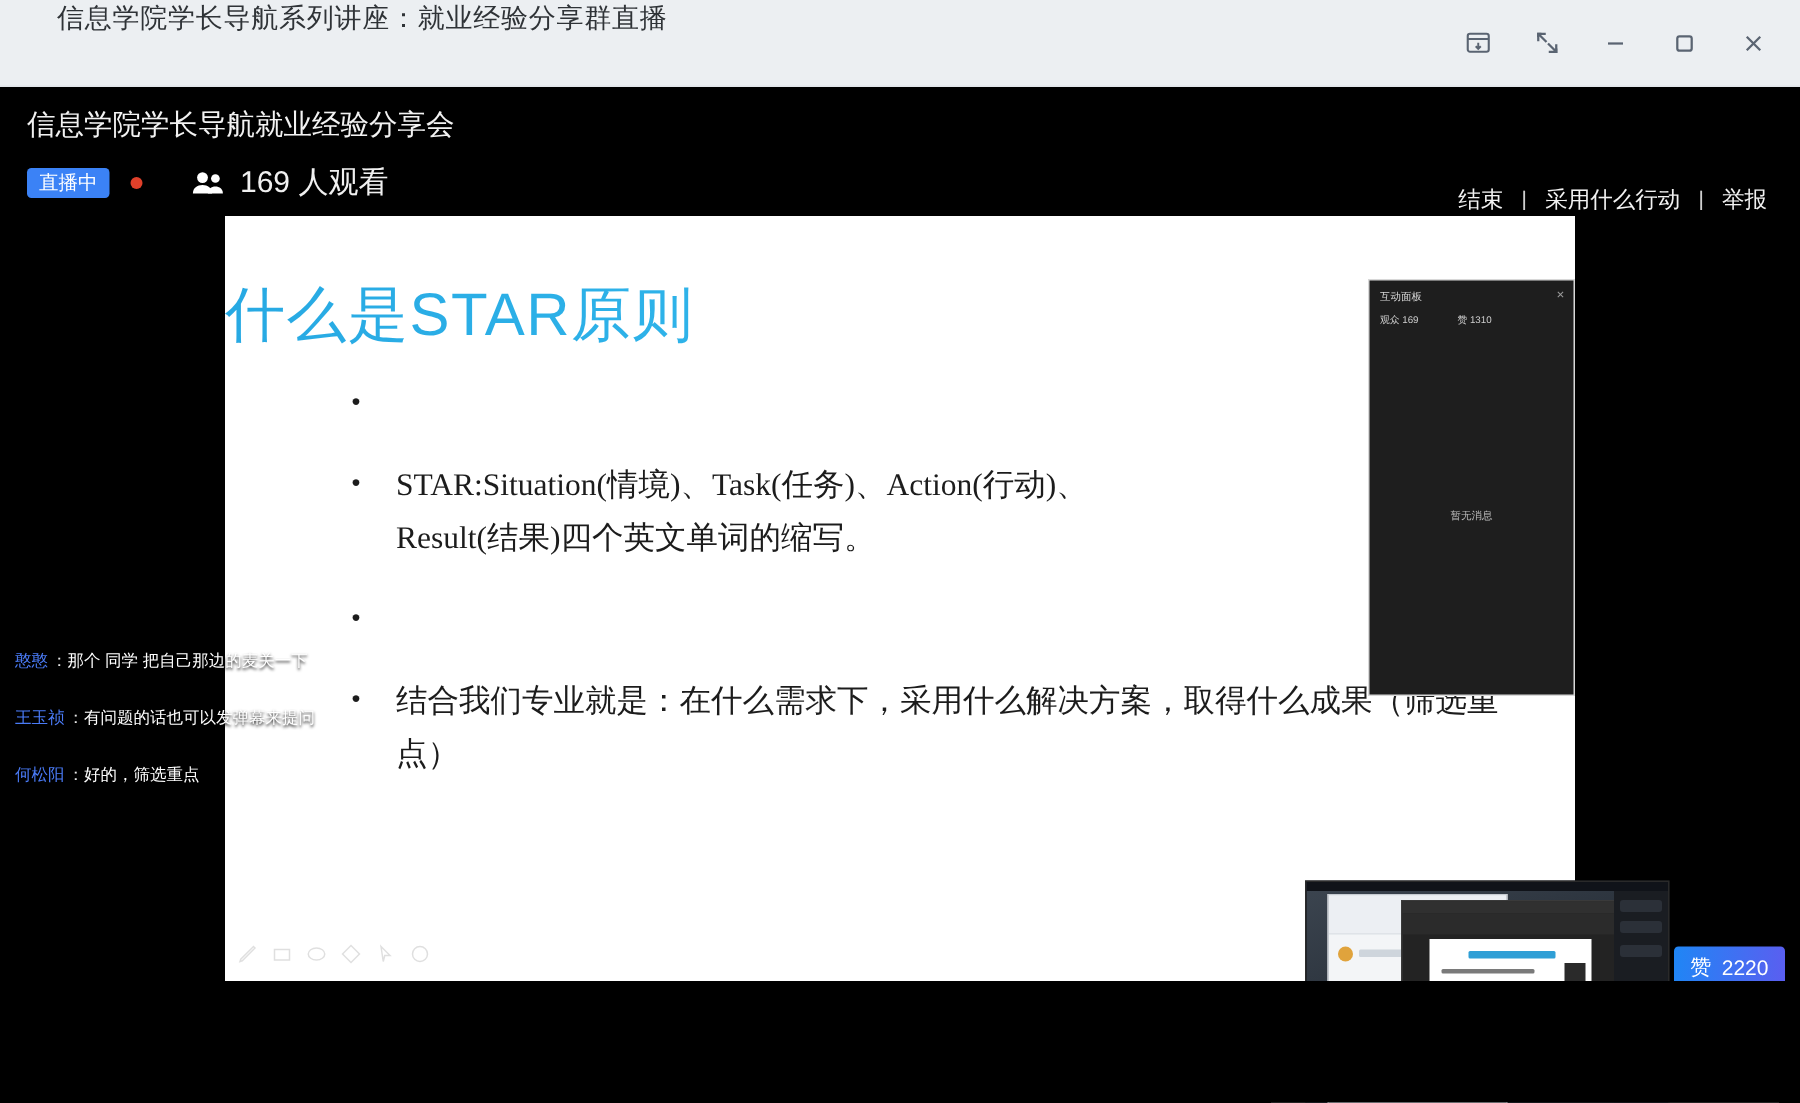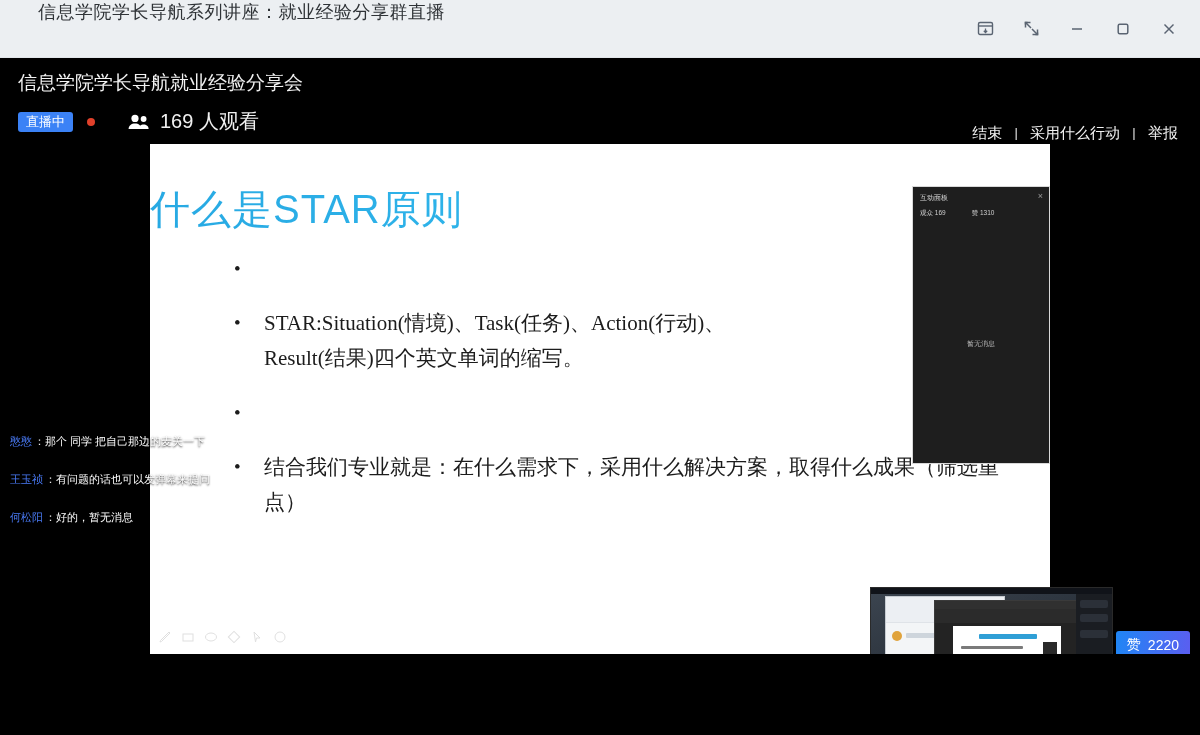--- a/index.html
+++ b/index.html
@@ -317,21 +317,21 @@
   </div>
 
   <div class="chat">
     <div class="chat-line">
       <span class="who">憨憨</span><span class="colon">：</span><span>那个 同学 把自己那边的麦关一下</span>
     </div>
     <div class="chat-line">
       <span class="who">王玉祯</span><span class="colon">：</span><span>有问题的话也可以发弹幕来提问</span>
     </div>
     <div class="chat-line">
-      <span class="who">何松阳</span><span class="colon">：</span><span>好的，暂无消息</span>
+      <span class="who">何松阳</span><span class="colon">：</span><span>好的，筛选重点</span>
     </div>
   </div>
 
   <div class="like-badge">
     <span>赞</span>
     <span>2220</span>
   </div>
 
   <div class="toolbar">
     

